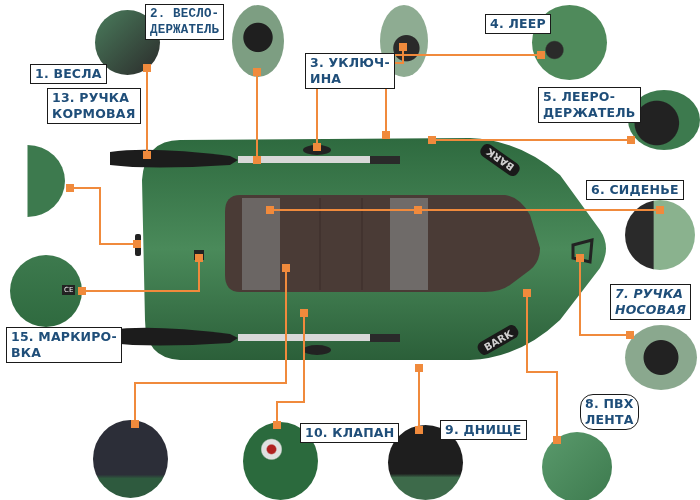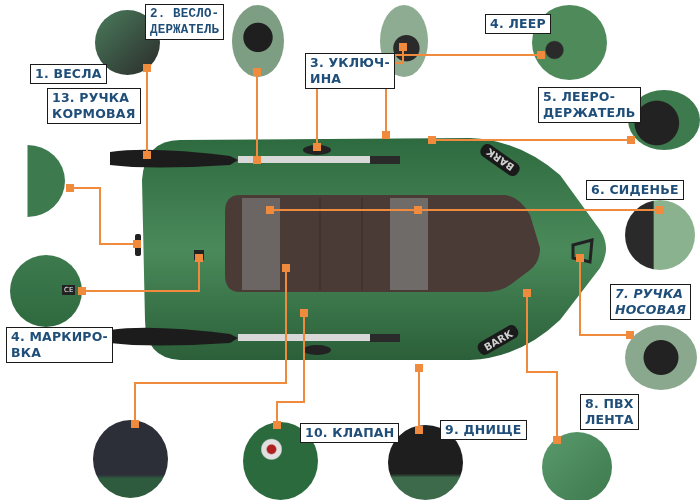--- a/index.html
+++ b/index.html
@@ -142,21 +142,21 @@
   <div class="label" style="left:145px;top:4px;font-family:Liberation Mono, monospace;">2. ВЕСЛО-
 ДЕРЖАТЕЛЬ</div>
   <div class="label" style="left:305px;top:53px;">3. УКЛЮЧ-
 ИНА</div>
   <div class="label" style="left:485px;top:14px;text-align:center;">4. ЛЕЕР</div>
   <div class="label" style="left:538px;top:87px;">5. ЛЕЕРО-
 ДЕРЖАТЕЛЬ</div>
   <div class="label" style="left:586px;top:180px;">6. СИДЕНЬЕ</div>
   <div class="label" style="left:610px;top:284px;font-style:italic;">7. РУЧКА
 НОСОВАЯ</div>
-  <div class="label" style="left:580px;top:394px;">8. ПВХ
+  <div class="label" style="left:580px;top:394px;border-radius:13px;">8. ПВХ
 ЛЕНТА</div>
   <div class="label" style="left:440px;top:420px;">9. ДНИЩЕ</div>
   <div class="label" style="left:300px;top:423px;">10. КЛАПАН</div>
-  <div class="label" style="left:6px;top:327px;">4. МАРКИРО-
+  <div class="label" style="left:6px;top:327px;">15. МАРКИРО-
 ВКА</div>
   <div class="label" style="left:36px;top:88px;margin-left:11px;">13. РУЧКА
 КОРМОВАЯ</div>
 </div>
 
 </body></html>

